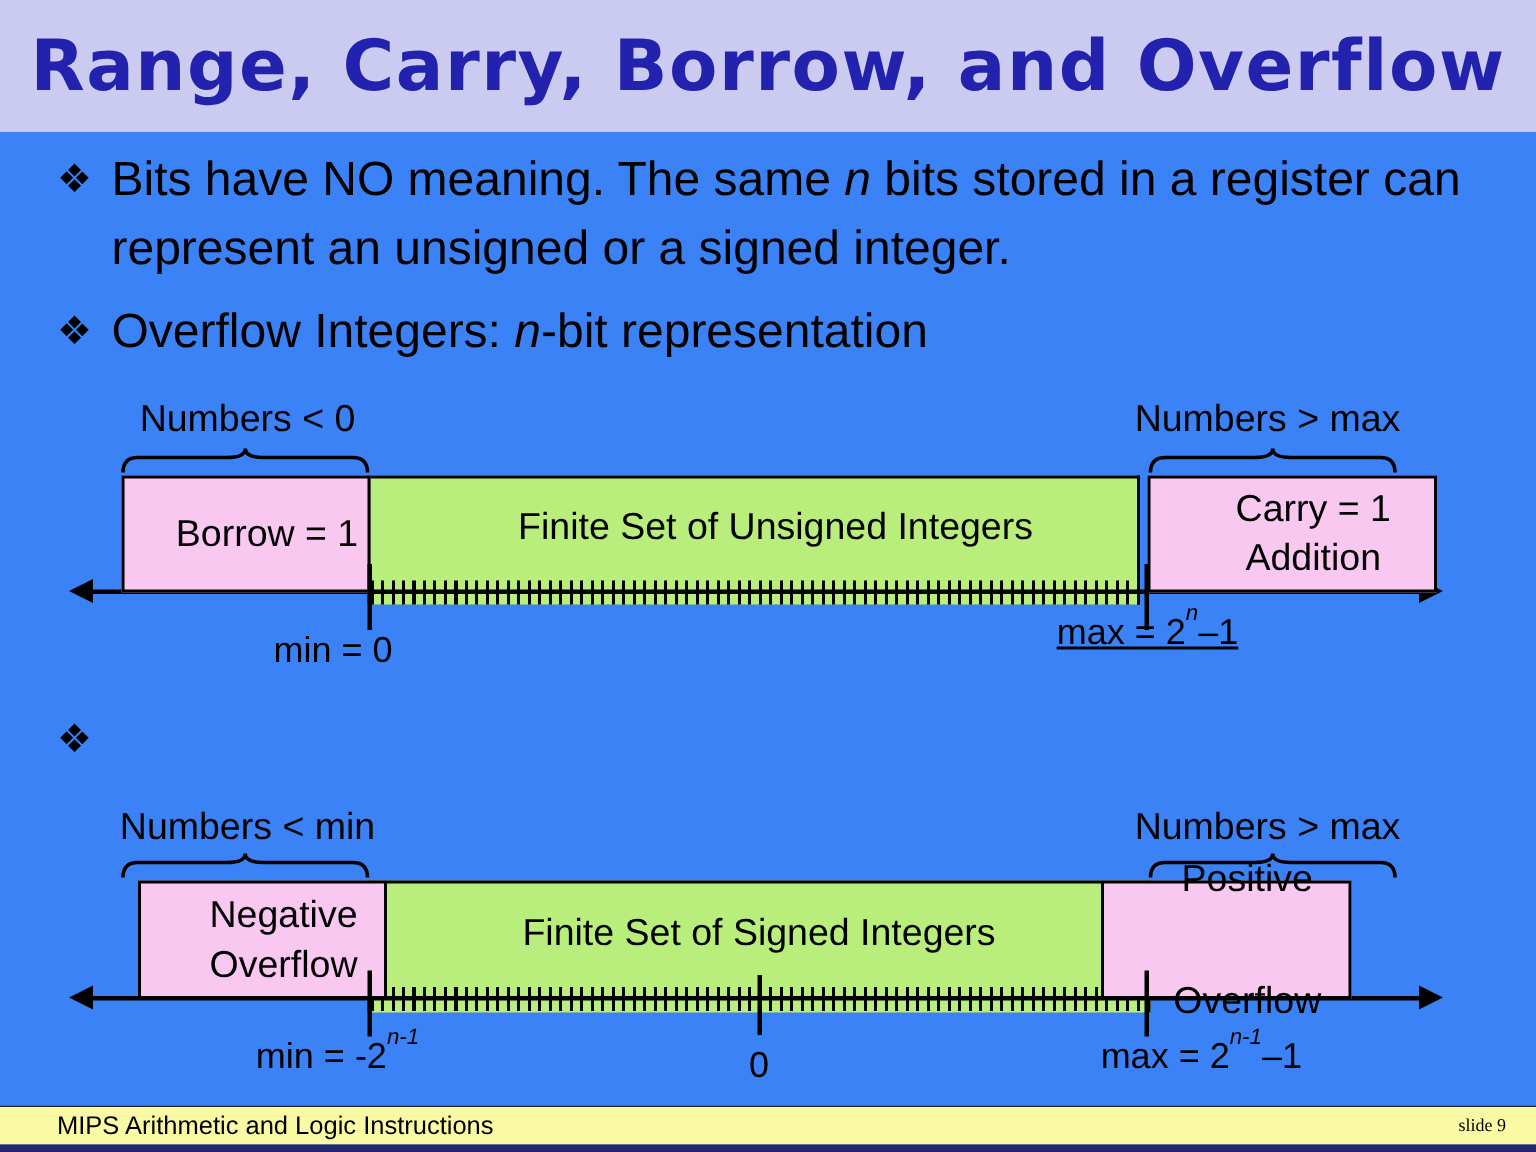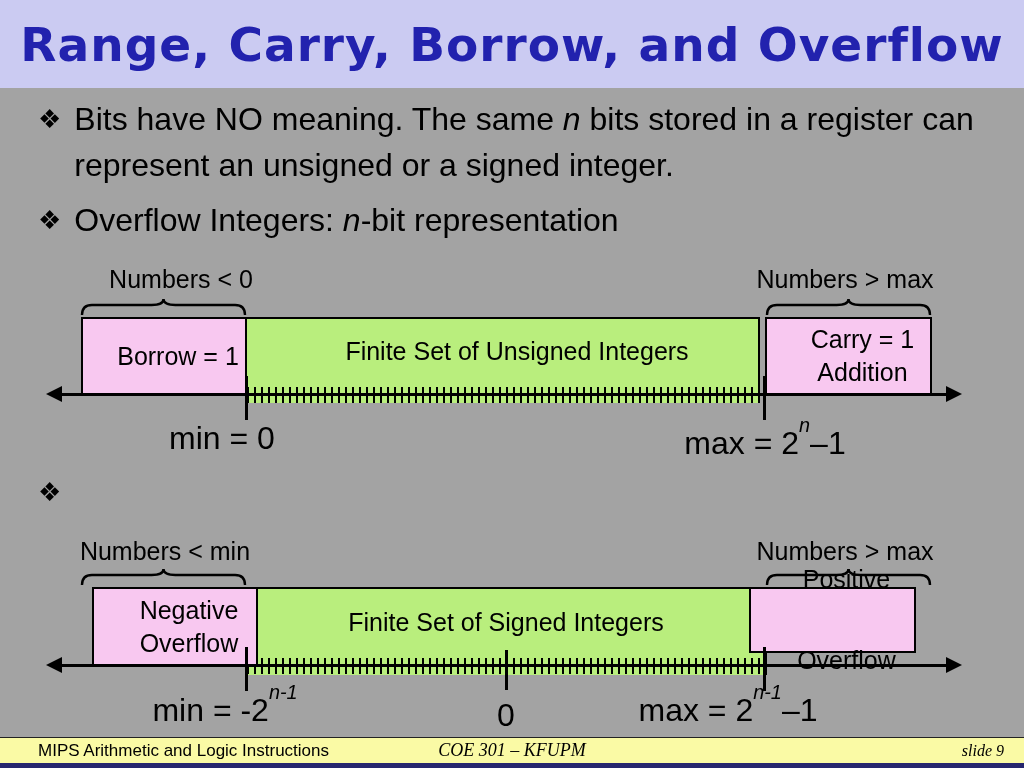--- a/index.html
+++ b/index.html
@@ -6,21 +6,21 @@
     --title-bg:#cbcbf2;
     --title-fg:#2222ae;
     --pink:#f8c8f0;
     --green:#b9ee7d;
     --footer-bg:#fafaa5;
     --strip:#26266e;
     --ink:#000;
   }
   html,body{margin:0;padding:0;background:#666;}
   .slide{
-    position:relative;width:1024px;height:768px;background:#a3a3a3;
+    position:relative;width:1024px;height:768px;background:#3b82f6;
     font-family:"Liberation Sans",sans-serif;color:#000;overflow:hidden;
     margin:0 auto;
   }
   
   .title-bar{
     position:absolute;left:0;top:0;width:1024px;height:88px;
     background:var(--title-bg);display:flex;align-items:center;justify-content:center;
   }
   .title-bar h1{
     margin:0;font-family:"DejaVu Sans",sans-serif;font-weight:bold;
@@ -48,33 +48,33 @@
   .dbox.greenbox{background:var(--green);border-bottom:none;z-index:1;padding-bottom:20px;}
   .axis{position:absolute;height:3px;background:var(--ink);z-index:2;}
   .arrowhead{position:absolute;width:0;height:0;z-index:2;}
   .arrowhead.left{border-top:8px solid transparent;border-bottom:8px solid transparent;border-right:16px solid var(--ink);}
   .arrowhead.right{border-top:8px solid transparent;border-bottom:8px solid transparent;border-left:16px solid var(--ink);}
   .hashes{
     position:absolute;width:518px;height:16px;z-index:2;
     background:repeating-linear-gradient(to right,var(--ink) 0 2px,transparent 2px 7px);
   }
   .tickmark{position:absolute;width:3px;background:var(--ink);z-index:4;}
-  .tick-label{position:absolute;font-size:32px;text-align:center;white-space:nowrap;}
+  .tick-label{position:absolute;font-size:24px;text-align:center;white-space:nowrap;}
   .tick-label sup{position:relative;top:-0.5em;font-size:0.62em;font-style:italic;}
   
   .footer{
     position:absolute;left:0;top:737px;width:1024px;height:26px;
     background:var(--footer-bg);border-top:1.5px solid #222;
     display:flex;align-items:center;box-sizing:border-box;
   }
   .footer .f-left{position:absolute;left:38px;font-size:17px;}
   .footer .f-center{position:absolute;left:0;width:1024px;text-align:center;
     font-family:"Liberation Serif",serif;font-style:italic;font-size:18px;}
   .footer .f-right{position:absolute;right:20px;font-family:"Liberation Serif",serif;
-    font-style:italic;font-size:16px;}
+    font-size:12px;}
   .bottom-strip{position:absolute;left:0;top:763px;width:1024px;height:5px;background:var(--strip);}
 </style>
 </head>
 <body>
 
 <div class="slide">
 
   <header class="title-bar">
     <h1>Range, Carry, Borrow, and Overflow</h1>
   </header>
@@ -83,54 +83,54 @@
     <span class="bmark">❖</span>
     <p class="btext"><span>Bits have NO meaning. The same </span><i>n</i><span> bits stored in a register can represent an unsigned or a signed integer.</span></p>
   </div>
 
   <div class="bullet b2">
     <span class="bmark">❖</span>
     <p class="btext"><span>Overflow Integers: </span><i>n</i><span>-bit representation</span></p>
   </div>
 
   <section>
-    <div class="rlabel" style="left:76px;top:265px;width:210px;">Numbers &lt; 0</div>
+    <div class="rlabel" style="left:60px;top:265px;width:210px;">Numbers &lt; 0</div>
     <div class="rlabel" style="left:740px;top:265px;width:210px;">Numbers &gt; max</div>
 
     <div class="brace" style="left:80px;top:298px;width:167px;">
       <svg viewBox="0 0 168 18" preserveAspectRatio="none">
           <path d="M2,17 Q2,7 12,7 L72,7 Q84,7 84,1 Q84,7 96,7 L156,7 Q166,7 166,17" fill="none" stroke="#000" stroke-width="2.4"></path>
         </svg>
     </div>
     <div class="brace" style="left:765px;top:298px;width:167px;">
       <svg viewBox="0 0 168 18" preserveAspectRatio="none">
           <path d="M2,17 Q2,7 12,7 L72,7 Q84,7 84,1 Q84,7 96,7 L156,7 Q166,7 166,17" fill="none" stroke="#000" stroke-width="2.4"></path>
         </svg>
     </div>
 
     <div class="dbox greenbox" style="left:245px;top:317px;width:515px;height:86px;padding-left:29px;">
       <span>Finite Set of Unsigned Integers</span>
     </div>
     <div class="dbox pinkbox" style="left:81px;top:317px;width:166px;height:78px;">
       <span>Borrow = 1</span>
     </div>
-    <div class="dbox pinkbox" style="left:765px;top:317px;width:167px;height:78px;">
+    <div class="dbox pinkbox" style="left:765px;top:317px;width:193px;height:78px;">
       <span>Carry = 1</span>
       <span>Addition</span>
     </div>
 
     <div class="axis" style="left:58px;top:393px;width:890px;"></div>
     <div class="arrowhead left" style="left:46px;top:386px;"></div>
     <div class="arrowhead right" style="left:946px;top:386px;"></div>
     <div class="hashes" style="left:247px;top:387px;"></div>
     <div class="tickmark" style="left:245px;top:376px;height:44px;"></div>
     <div class="tickmark" style="left:763px;top:376px;height:44px;"></div>
 
     <div class="tick-label" style="left:122px;top:420px;width:200px;">min = 0</div>
-    <div class="tick-label" style="left:655px;top:424px;width:220px;"><span>max = 2</span><sup>n</sup><span>–1</span></div>
+    <div class="tick-label" style="left:655px;top:408px;width:220px;text-decoration:underline;"><span>max = 2</span><sup>n</sup><span>–1</span></div>
   </section>
 
   <div class="bullet b3">
     <span class="bmark">❖</span>
   </div>
 
   <section>
     <div class="rlabel" style="left:55px;top:537px;width:220px;">Numbers &lt; min</div>
     <div class="rlabel" style="left:740px;top:537px;width:210px;">Numbers &gt; max</div>
 
@@ -145,38 +145,37 @@
         </svg>
     </div>
 
     <div class="dbox greenbox" style="left:245px;top:587px;width:522px;height:88px;">
       <span>Finite Set of Signed Integers</span>
     </div>
     <div class="dbox pinkbox" style="left:92px;top:587px;width:166px;height:79px;">
       <span>Negative</span>
       <span>Overflow</span>
     </div>
-    <div class="dbox pinkbox" style="left:749px;top:587px;width:167px;height:66px;gap:48px;">
+    <div class="dbox pinkbox" style="left:734px;top:587px;width:167px;height:79px;gap:48px;">
       <span>Positive</span>
       <span>Overflow</span>
     </div>
 
     <div class="axis" style="left:58px;top:664px;width:890px;"></div>
     <div class="arrowhead left" style="left:46px;top:657px;"></div>
     <div class="arrowhead right" style="left:946px;top:657px;"></div>
     <div class="hashes" style="left:247px;top:658px;"></div>
     <div class="tickmark" style="left:245px;top:647px;height:44px;"></div>
     <div class="tickmark" style="left:505px;top:650px;height:40px;"></div>
     <div class="tickmark" style="left:763px;top:647px;height:44px;"></div>
 
     <div class="tick-label" style="left:115px;top:691px;width:220px;"><span>min = -2</span><sup>n-1</sup></div>
     <div class="tick-label" style="left:456px;top:697px;width:100px;">0</div>
-    <div class="tick-label" style="left:608px;top:691px;width:240px;"><span>max = 2</span><sup>n-1</sup><span>–1</span></div>
+    <div class="tick-label" style="left:628px;top:691px;width:240px;text-align:right;"><span>max = 2</span><sup>n-1</sup><span>–1</span></div>
   </section>
 
   <footer class="footer">
     <span class="f-left">MIPS Arithmetic and Logic Instructions</span>
-    <span class="f-center">COE 301 – KFUPM</span>
     <span class="f-right">slide 9</span>
   </footer>
   <div class="bottom-strip"></div>
 
 </div>
 
 </body></html>

